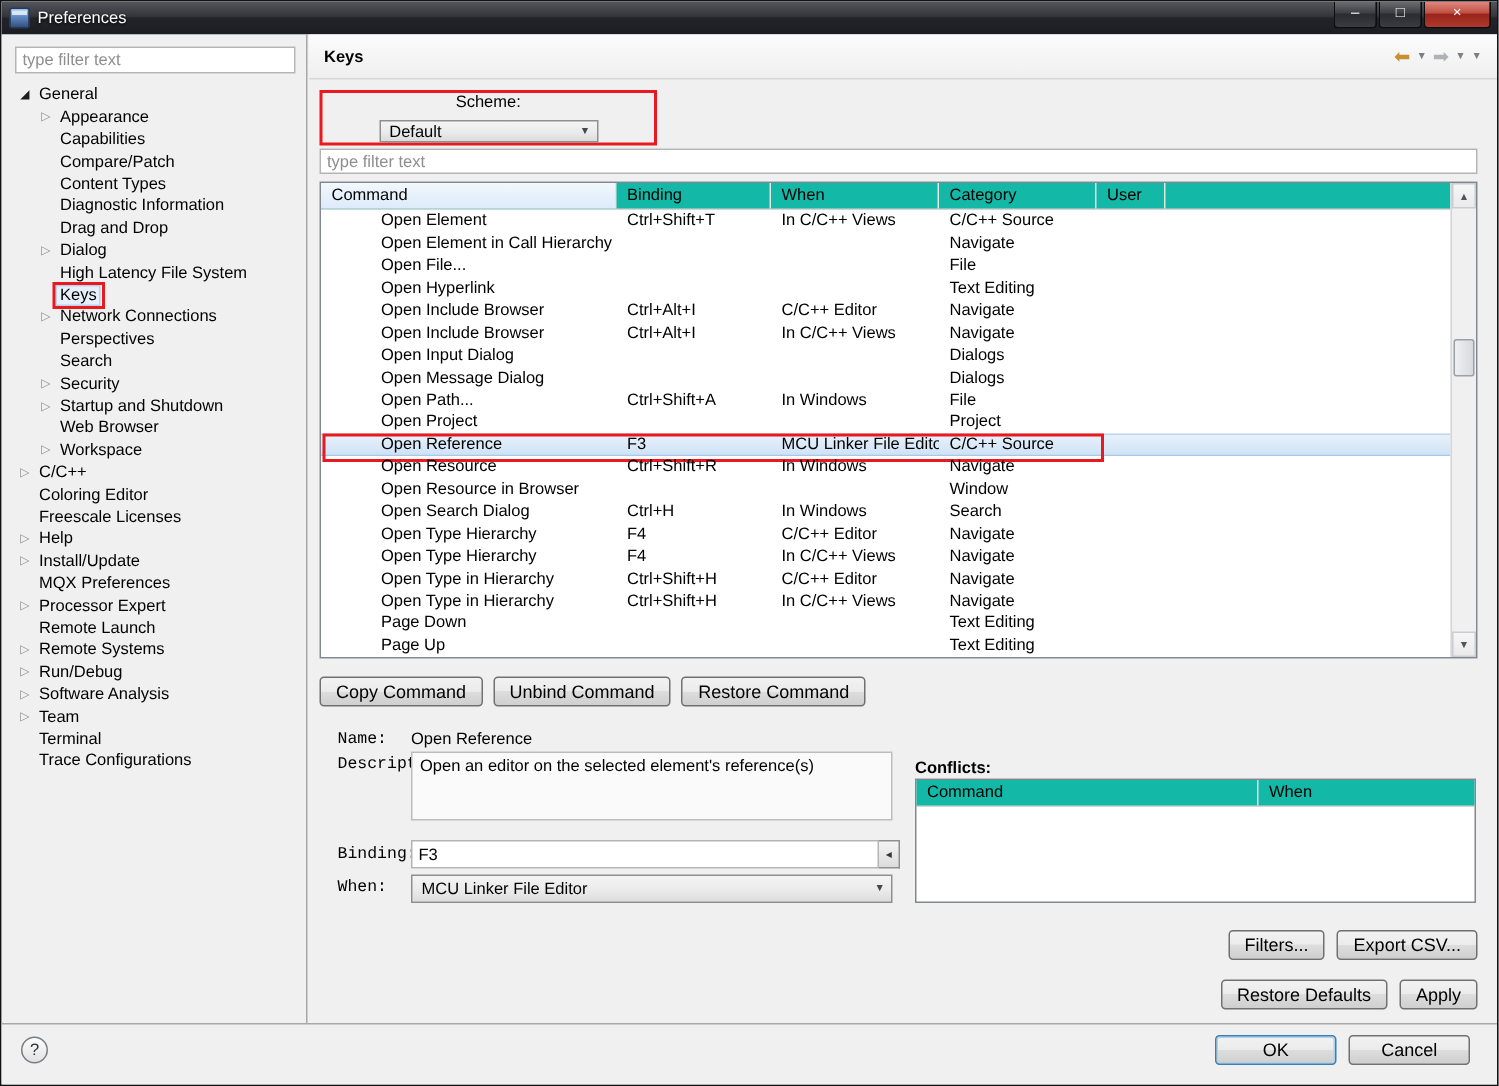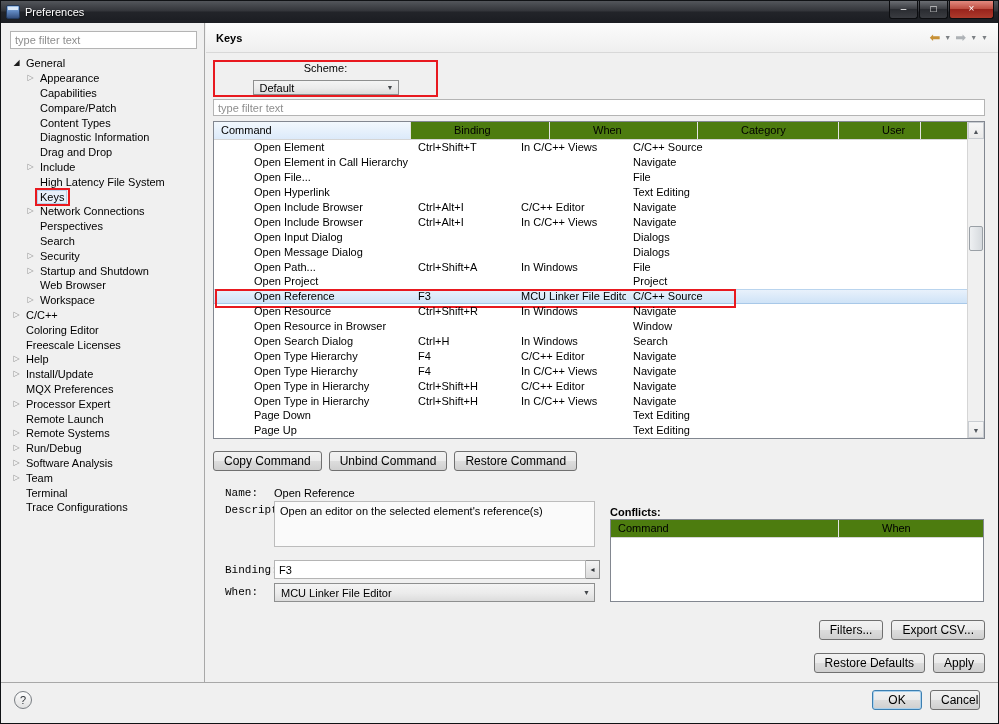--- a/index.html
+++ b/index.html
@@ -46,21 +46,21 @@
   .combo { border:1px solid #8e8f8f; background:linear-gradient(180deg,#f4f4f4,#ebebeb 55%,#dcdcdc); display:flex; align-items:center; height:20px; padding:0 4px 0 6px; }
   .combo .combo-arrow { margin-left:auto; font-size:7px; color:#44484c; padding-left:10px; }
   .scheme-combo { width:146px; }
 
   .keys-filter { position:absolute; left:8px; top:76px; width:772px; height:17px; }
   .keys-filter input { width:100%; height:100%; border:1px solid #b4b4b4; background:#fff; font-family:inherit; font-size:11px; padding:0 4px; }
   .keys-filter input::placeholder { color:#8e8e8e; }
 
   
   .btable { position:absolute; left:8px; top:98px; width:772px; height:318px; border:1px solid #828790; background:#fff; overflow:hidden; }
-  .thead { display:flex; height:18px; border-bottom:1px solid #d5d5d5; margin-right:17px; background:#4d7c0f;gap:36px; }
+  .thead { display:flex; height:18px; border-bottom:1px solid #d5d5d5; margin-right:17px; background:#14b8a6; }
   .hcell { border-right:1px solid #e4e4e4; padding:2px 0 0 7px; white-space:nowrap; overflow:hidden; }
   .hcell.sorted { background:linear-gradient(180deg,#f2f8fd,#dceafa); }
   .c-command { width:197px; flex:0 0 197px; }
   .c-binding { width:103px; flex:0 0 103px; }
   .c-when { width:112px; flex:0 0 112px; }
   .c-category { width:105px; flex:0 0 105px; }
   .c-user { width:46px; flex:0 0 46px; }
   .c-fill { flex:1 1 auto; border-right:none; }
   .tbody { margin-right:17px; }
   .trow { display:flex; height:14.9px; align-items:center; position:relative; }
@@ -95,21 +95,21 @@
   .cf-command { width:228px; flex:0 0 228px; }
   .cf-when { flex:1 1 auto; border-right:none; }
 
   .row-filters { position:absolute; top:597px; right:13px; display:flex; gap:8px; }
   .row-restore { position:absolute; top:630px; right:13px; display:flex; gap:8px;padding-left:24px; }
 
   
   .footer { position:absolute; left:0; right:0; bottom:0; height:41px; border-top:1px solid #a8a8a8; background:#f0f0f0; }
   .help-btn { position:absolute; left:13px; top:8px; width:18px; height:18px; border:1px solid #787d82; border-radius:50%; text-align:center; line-height:16px; font-size:11px; color:#2e3338; background:linear-gradient(180deg,#fdfdfd,#e2e2e2); }
   .footer-btns { position:absolute; right:18px; top:7px; display:flex; gap:8px; }
-  .footer-btns .btn { width:50px; }
+  .footer-btns .btn { width:81px; }
 </style>
 </head>
 <body>
 
 <div class="win">
 
   <div class="titlebar">
     <span class="app-icon"></span>
     <span class="tb-title">Preferences</span>
     <span class="tb-btns">
@@ -155,21 +155,21 @@
             <span class="tw-label">Diagnostic Information</span>
           </div>
 
           <div class="tree-item lvl-1 arr-none">
             <span class="tw-arrow"></span>
             <span class="tw-label">Drag and Drop</span>
           </div>
 
           <div class="tree-item lvl-1 arr-collapsed">
             <span class="tw-arrow"></span>
-            <span class="tw-label">Include</span>
+            <span class="tw-label">Dialog</span>
           </div>
 
           <div class="tree-item lvl-1 arr-none">
             <span class="tw-arrow"></span>
             <span class="tw-label">High Latency File System</span>
           </div>
 
           <div class="tree-item selected annotated lvl-1 arr-none">
             <span class="tw-arrow"></span>
             <span class="tw-label">Keys</span>

